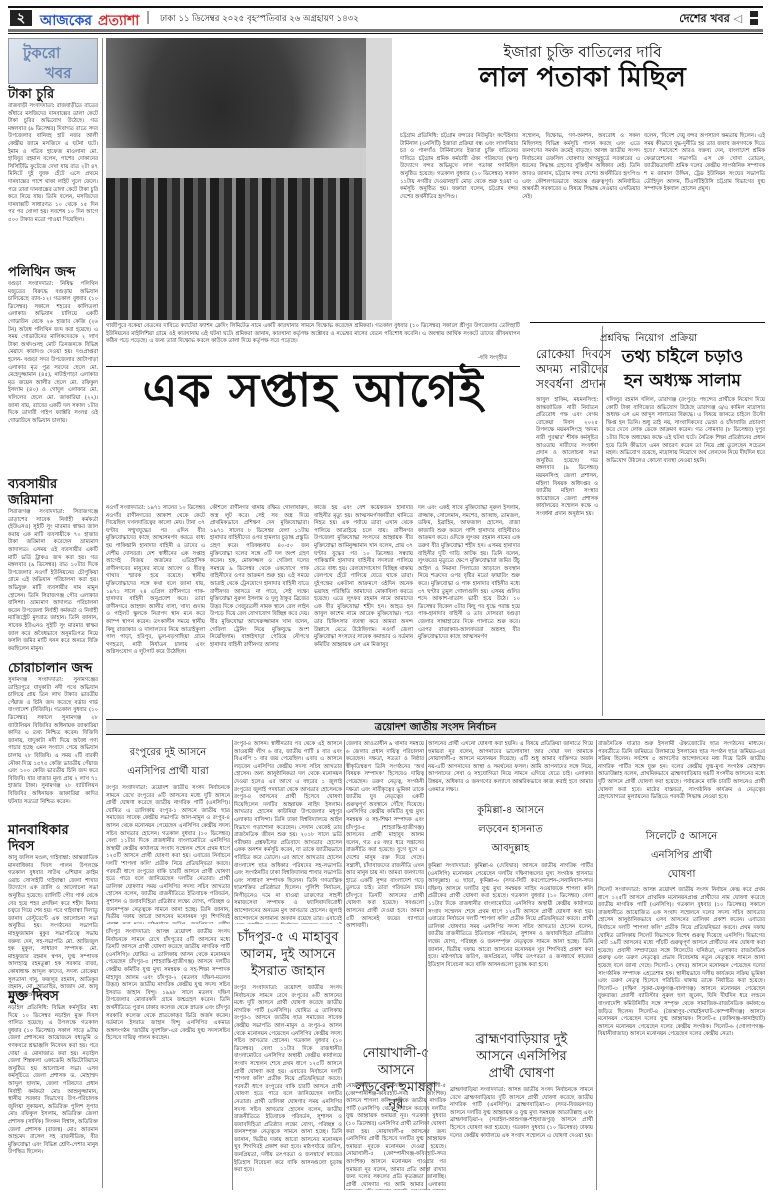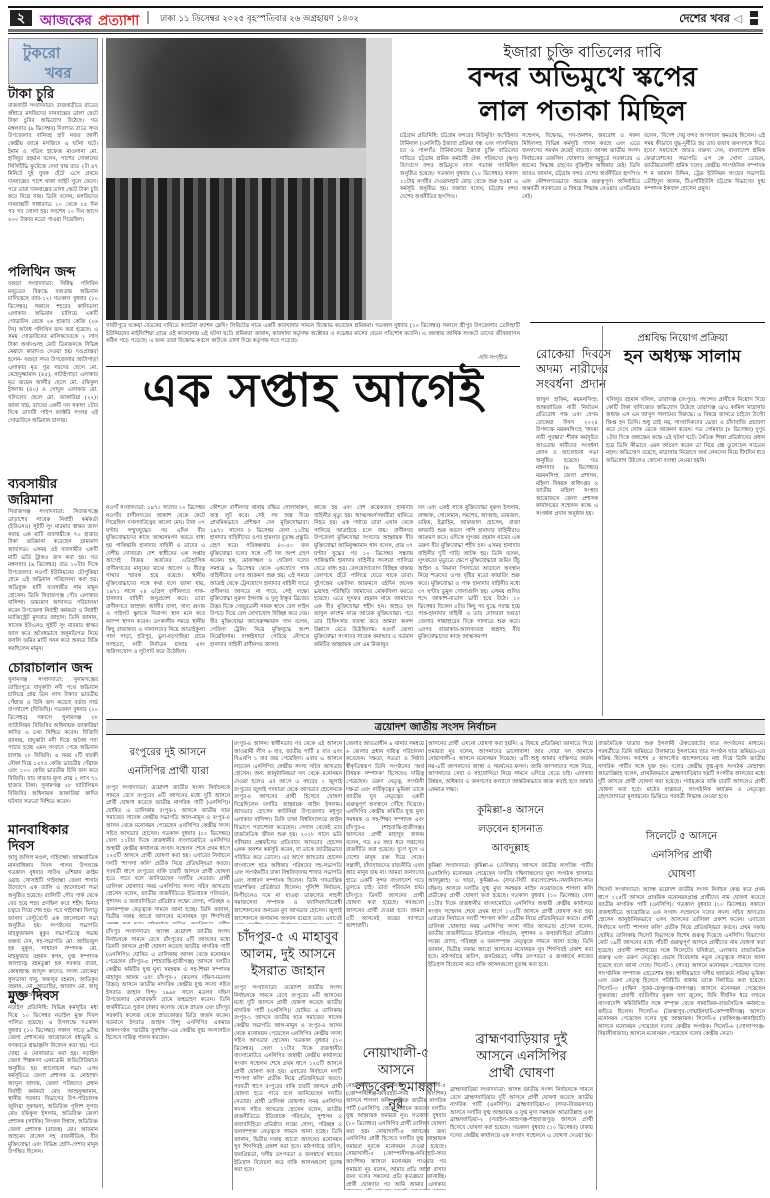--- a/index.html
+++ b/index.html
@@ -5,21 +5,21 @@
 *{box-sizing:border-box;margin:0;padding:0}
 html,body{width:770px;height:1198px;background:#fff;overflow:hidden}
 body{font-family:"DejaVu Serif",serif;color:#111;position:relative}
 .abs{position:absolute}
 .txt{font-size:5.4px;line-height:7.6px;text-align:justify;color:#222;overflow:hidden;font-family:"DejaVu Sans",sans-serif}
 .rule{position:absolute;background:#111}
 .vrule{position:absolute;width:1px;background:#888}
 
 #hdr{left:8px;top:6px;width:755px;height:22px;border-top:2px solid #111;}
 #pgno{left:10px;top:10px;width:22px;height:16px;background:#222;color:#fff;font-size:13px;line-height:16px;text-align:center;font-weight:bold}
-#logo1{left:40px;top:9px;font-size:14px;font-weight:bold;color:#a21caf;font-family:"DejaVu Sans",sans-serif}
+#logo1{left:40px;top:9px;font-size:14px;font-weight:bold;color:#1d4ed8;font-family:"DejaVu Sans",sans-serif}
 #logo2{left:98px;top:9px;font-size:14px;font-weight:bold;color:#e0282a;font-family:"DejaVu Sans",sans-serif}
 #logosep{left:146px;top:10px;font-size:12px;color:#444}
 #dateline{left:160px;top:12px;font-size:8.5px;color:#222;font-family:"DejaVu Sans",sans-serif}
 #section{right:28px;top:10px;font-size:11px;font-weight:bold;color:#111;font-family:"DejaVu Sans",sans-serif}
 #secmark{right:12px;top:11px;width:10px;height:14px;}
 #secmark i{display:block;width:8px;height:6px;background:#222;margin-bottom:2px;margin-left:2px}
 #hline{left:8px;top:29px;width:755px;height:3px;background:#777}
 #hline2{left:8px;top:33px;width:755px;height:1px;background:#111}
 
 .lcol{left:8px;width:90px}
@@ -40,21 +40,21 @@
 #mainhl{left:106px;top:368px;width:414px;text-align:center;font-family:"DejaVu Sans",sans-serif;font-weight:bold}
 #mainhl div{font-size:46px;line-height:44px;letter-spacing:1px}
 
 #kicker1{left:400px;top:40px;width:365px;text-align:center;font-size:15px;font-family:"DejaVu Sans",sans-serif}
 #hl1{left:400px;top:60px;width:365px;text-align:center;font-family:"DejaVu Sans",sans-serif;font-weight:bold}
 #hl1 div{font-size:27px;line-height:34px}
 
 #rok{left:536px;top:348px;width:112px;text-align:left;font-family:Liberation Mono, monospace}
 #rok div{font-size:12px;line-height:15px}
 
-#kicker2{left:600px;top:330px;width:165px;text-align:center;font-size:10px;font-family:Liberation Serif, serif}
+#kicker2{left:600px;top:330px;width:165px;text-align:left;font-size:10px;font-family:Liberation Mono, monospace}
 #hl2{left:600px;top:344px;width:165px;text-align:center;font-family:"DejaVu Sans",sans-serif;font-weight:bold}
 #hl2 div{font-size:17px;line-height:24px}
 
 #band{left:106px;top:719px;width:659px;height:16px;background:#e6e6e6;border-top:1px solid #222;border-bottom:1px solid #222;text-align:center;font-size:10px;line-height:14px;font-family:"DejaVu Sans",sans-serif;font-weight:bold}
 .sh{text-align:center;font-family:"DejaVu Sans",sans-serif;color:#111}
 .sh div{font-size:10px;line-height:19px}
 .sh.md div{font-size:13px;line-height:17px}
 </style>
 </head>
 <body>
@@ -117,38 +117,38 @@
 <div id="mainhl" class="abs">
   <div>এক সপ্তাহ আগেই</div>
 </div>
 <div class="abs txt" style="left:106px;top:504px;width:99px;height:210px">নওগাঁ সংবাদদাতা: ১৯৭১ সালের ১০ ডিসেম্বর নওগাঁর রাণীনগরের আকাশ থেকে কেটে গিয়েছিল দখলদারিত্বের কালো মেঘ। টানা ৩৭ ঘণ্টার সম্মুখযুদ্ধের পর এদিন বীর মুক্তিযোদ্ধাদের কাছে আত্মসমর্পণ করতে বাধ্য হয় পাকিস্তানি হানাদার বাহিনী ও তাদের এ দেশীয় দোসররা। দেশ স্বাধীনের এক সপ্তাহ আগেই বিজয় অর্জনের এতিহাসিক রাণীনগরের মানুষের মাঝে আবেগ ও বীরত্ব গাথার স্মারক হয়ে রয়েছে। স্থানীয় মুক্তিযোদ্ধাদের সঙ্গে কথা বলে জানা যায়, ১৯৭১ সালে ২৪ এপ্রিল রাণীনগরে পাক-হানাদার বাহিনী অনুপ্রবেশ করে। তারা রাণীনগরে আহম্মদ আলীর বাসা, খাদ্য গুদাম ও পাইলট স্কুলকে নিরাপদ স্থান মনে করে ক্যাম্প স্থাপন করেন। তৎকালীন সময়ে স্থানীয় কিছু রাজাকার ও দালালদের নিয়ে আতাইকুলা পাল পাড়া, হরিপুর, ভুল-বড়গাছিয়া গ্রামে গণহত্যা, নারী নির্যাতন চালায় এবং অগ্নিসংযোগ ও লুটপাট করে উঠেছিল।</div>
 <div class="abs txt" style="left:210px;top:504px;width:99px;height:210px">কৌশলে রাণীনগর থানায় রক্ষিত গোলাবারুদ, অস্ত্র লুট করে। সেই সব অস্ত্র দিয়ে প্রাথমিকভাবে প্রশিক্ষণ দেন মুক্তিযোদ্ধারা। ১৯৭১ সালের ৮ ডিসেম্বর বেলা ১১টায় হানাদার বাহিনীদের ওপর হামলার চূড়ান্ত প্রস্তুতি গ্রহণ করে। পরিকল্পনায় ৪০-৫০ জন মুক্তিযোদ্ধা দলের সঙ্গে ৩টি দল অংশ গ্রহণ করেন। হক, মোফাজ্জল ও গেরিলা দলের সমন্বয়ে ৯ ডিসেম্বর থেকে একযোগে পাক বাহিনীদের ওপর আক্রমণ শুরু হয়। এই সময়ে আত্রাই থেকে ট্রেনযোগে হানাদার বাহিনী যাতে রাণীনগর আসতে না পারে, সেই লক্ষ্যে মুক্তিযোদ্ধা নুরুল ইসলাম ও দুলু ঠাকুর ব্রিজের উত্তর দিকে খেজুরতলী নামক স্থানে রেল লাইন উপড়ে দিয়ে রেল যোগাযোগ বিচ্ছিন্ন করে দেয়। বীর মুক্তিযোদ্ধা আখেরুজ্জামান খান বলেন, গেরিলা ট্রেনিং নিয়ে মুক্তিযুদ্ধে অংশ নিয়েছিলাম। বাঙ্গাইখাড়া পেরিয়ে নৌপথে হানাদার বাহিনী রাণীনগর আসার</div>
 <div class="abs txt" style="left:314px;top:504px;width:99px;height:210px">কাজে হয় এবং বেশ কয়েকজন হানাদার বাহিনীর মৃত্যু হয়। আত্মসমর্পণকারীরা থানিতে নিহত হয়। এক পর্যায়ে তারা এখান থেকে পালিয়ে আত্রাইয়ে চলে যায়। রাণীনগর উপজেলা মুক্তিযোদ্ধা সংসদের আহ্বায়ক বীর মুক্তিযোদ্ধা আমিনুজ্জামান খান বলেন, প্রায় ৩৭ ঘণ্টার যুদ্ধের পর ১০ ডিসেম্বর সন্ধ্যায় পাকিস্তানি হানাদার বাহিনীর সদস্যরা পালিয়ে যেতে বাধ্য হয়। রেলযোগাযোগ বিচ্ছিন্ন থাকায় রেলপথে হেঁটে পালিয়ে যেতে থাকে তারা। দুইপক্ষের একটানা আক্রমণে ওইদিন অনেক ভয়াবহ পরিস্থিতি আমাদের মোকাবিলা করতে হয়েছে। এতে লুৎফর রহমান নামে আমাদের এক বীর মুক্তিযোদ্ধা শহীদ হন। আহত হন আবুল কাশেম নামে আরেক মুক্তিযোদ্ধা। পরে তার চিকিৎসার ব্যবস্থা করে আমরা অনন্দ উল্লাসে মেতে উঠেছিলাম। নওগাঁ জেলা মুক্তিযোদ্ধা সংসদের সাবেক কমান্ডার ও বর্তমান কমিটির আহ্বায়ক এস এম মিজানুর</div>
 <div class="abs txt" style="left:418px;top:504px;width:102px;height:210px">দল এবং একই সাথে মুক্তিযোদ্ধা নূরুল ইসলাম, রাজ্জাক, সোলেমান, সমশের, আব্বাছ, তামজল, তফিম, ইব্রাহিম, আফজাল হোসেন, রাজা কাজারি শুরু করলে পাশি হানাদার বাহিনীরাও আক্রমণ করে। ওদিকে লুৎফর রহমান নামের এক তরুণ বীর মুক্তিযোদ্ধা শহীদ হন। এসময় হানাদার বাহিনীর দুটি গাড়ি আটক হয়। তিনি বলেন, লুৎফরের মৃত্যুতে ক্ষেপে মুক্তিযোদ্ধারা জমির উঁচু আইল ও নিমানা পিলারের আড়ালে অবস্থান নিয়ে শত্রুদের ওপর বৃষ্টির মতো ফায়ারিং শুরু করে। মুক্তিযোদ্ধা ও পাক হানাদার বাহিনীর মধ্যে ৩৭ ঘণ্টার তুমুল গোলাগুলি হয়। এসময় গুলির শব্দে আকাশ-বাতাস ভারী হয়ে উঠে। ১০ ডিসেম্বর বিকেল ৫টার কিছু পর যুদ্ধে পরাস্ত হয়ে পাক-হানাদার বাহিনী ও তার দোসররা বগুড়া জেলার সান্তাহারের দিকে পালাতে শুরু করে। এরপর রাজাকার-আলবদররা অস্ত্রসহ বীর মুক্তিযোদ্ধাদের কাছে আত্মসমর্পণ</div>
 
 <div id="kicker1" class="abs">ইজারা চুক্তি বাতিলের দাবি</div>
 <div id="hl1" class="abs">
-  <div>বন্দর অভিমুখে স্কপের</div>
   <div>লাল পতাকা মিছিল</div>
 </div>
 <div class="abs txt" style="left:400px;top:132px;width:118px;height:188px">চট্টগ্রাম প্রতিনিধি: চট্টগ্রাম বন্দরের নিউমুরিং কন্টেইনার টার্মিনাল (এনসিটি) ইজারা প্রক্রিয়া বন্ধ এবং লালদিয়ার চর ও পানগাঁও টার্মিনালের ইজারা চুক্তি বাতিলের দাবিতে চট্টগ্রাম শ্রমিক কর্মচারী ঐক্য পরিষদের (স্কপ) উদ্যোগে বন্দর অভিমুখে লাল পতাকা গণমিছিল অনুষ্ঠিত হয়েছে। গতকাল বুধবার (১০ ডিসেম্বর) সকাল ১১টায় নগরীর দেওয়ানহাট মোড় থেকে শুরু হওয়া এ কর্মসূচি অনুষ্ঠিত হয়। বক্তারা বলেন, চট্টগ্রাম বন্দর দেশের অর্থনীতির হৃৎপিণ্ড।</div>
 <div class="abs txt" style="left:522px;top:132px;width:118px;height:188px">সম্মেলন, বিক্ষোভ, গণ-অনশন, অবরোধ ও সকল মিছিলসহ বিভিন্ন কর্মসূচি পালন করছে এবং এতে জনগণের সমর্থন ক্রমেই বাড়ছে। আসন্ন জাতীয় সংসদ নির্বাচনের তফসিল ঘোষণার আগমুহূর্তে সরকারের এ ধরনের সিদ্ধান্ত গ্রহণের যুক্তিহীন অধিকার নেই। তিনি আরও জানান, চট্টগ্রাম বন্দর দেশের অর্থনীতির হৃৎপিণ্ড এবং কৌশলগতভাবে অত্যন্ত গুরুত্বপূর্ণ। অনির্বাচিত অন্তর্বর্তী সরকারের এ বিষয়ে সিদ্ধান্ত নেওয়ার এখতিয়ার নেই।</div>
 <div class="abs txt" style="left:644px;top:132px;width:121px;height:188px">বলেন, 'বিদেশ দেয়ু বন্দর অপসারণ ক্ষমতায় ছিলেন। এই সময় কীভাবে যুদ্ধ-দুর্নীতি হয় তার জবাব জনগণকে দিতে হবে।' সমাবেশে আরও বক্তব্য দেন, বাংলাদেশ শ্রমিক ফেডারেশনের সভাপতি এস কে খোদা তোতন, জাতীয়তাবাদী শ্রমিক দলের কেন্দ্রীয় সাংগঠনিক সম্পাদক শ ম জামাল উদ্দিন, ট্রেড ইউনিয়ন সংঘের সভাপতি তৌহিদুল আলম, টিএসটিইউসি চট্টগ্রাম বিভাগের যুগ্ম সম্পাদক ইকবাল হোসেন প্রমুখ।</div>
 <div class="rule" style="left:530px;top:322px;width:235px;height:1px"></div>
 
 <div id="rok" class="abs">
   <div>রোকেয়া দিবসে</div>
   <div>অদম্য নারীদের</div>
   <div>সংবর্ধনা প্রদান</div>
 </div>
 <div class="abs txt" style="left:536px;top:396px;width:62px;height:318px">আবুল হাকিম, ময়মনসিংহ: আন্তর্জাতিক নারী নির্যাতন প্রতিরোধ পক্ষ এবং বেগম রোকেয়া দিবস ২০২৫ উপলক্ষে ময়মনসিংহে 'অদম্য নারী পুরস্কার' শীর্ষক কর্মসূচির আওতায় নারীদের সংবর্ধনা প্রদান ও আলোচনা সভা অনুষ্ঠিত হয়েছে। গত মঙ্গলবার (৯ ডিসেম্বর) ময়মনসিংহ জেলা প্রশাসন, মহিলা বিষয়ক অধিদপ্তর ও জাতীয় মহিলা সংস্থার আয়োজনে জেলা প্রশাসক কার্যালয়ের সম্মেলন কক্ষে এ সংবর্ধনা প্রদান অনুষ্ঠান হয়।</div>
 <div class="vrule" style="left:602px;top:326px;height:390px"></div>
 
 <div id="kicker2" class="abs">প্রশ্নবিদ্ধ নিয়োগ প্রক্রিয়া</div>
 <div id="hl2" class="abs">
+  <div>তথ্য চাইলে চড়াও</div>
   <div>হন অধ্যক্ষ সালাম</div>
 </div>
 <div class="abs txt" style="left:606px;top:396px;width:159px;height:318px">খলিলুর রহমান খলিল, তারাগঞ্জ (রংপুর): পছন্দের প্রার্থীকে নিয়োগ দিয়ে কোটি টাকা বাণিজ্যের অভিযোগ উঠেছে তারাগঞ্জ ও/এ কামিল মাদ্রাসার অধ্যক্ষ এস এম আব্দুস সালামের বিরুদ্ধে। এ বিষয়ে জানতে চাইলে উল্টো ক্ষিপ্ত হন তিনি। শুধু তাই নয়, সাংবাদিকদের ভেন্ডা ও চাঁদাবাজি প্রচারণা করে দেখে লোক ডেকে আক্রমণ করেন। গত সোমবার (৮ ডিসেম্বর) দুপুর ১টার দিকে অধ্যক্ষের কক্ষে এই ঘটনা ঘটে। নৈতিক শিক্ষা প্রতিষ্ঠানের প্রধান হয়ে তিনি কীভাবে এমন আচরণ করেন তা নিয়ে প্রশ্ন তুলেছেন সচেতন মহল। অভিযোগ রয়েছে, মাদ্রাসায় নিয়োগে অর্থ লেনদেন নিয়ে দীর্ঘদিন ধরে অভিযোগ উঠলেও কোনো ব্যবস্থা নেওয়া হয়নি।</div>
 
 <div id="band" class="abs">ত্রয়োদশ জাতীয় সংসদ নির্বাচন</div>
 
 <div class="abs sh" style="left:106px;top:742px;width:124px">
   <div>রংপুরের দুই আসনে</div>
   <div>এনসিপির প্রার্থী যারা</div>
 </div>

